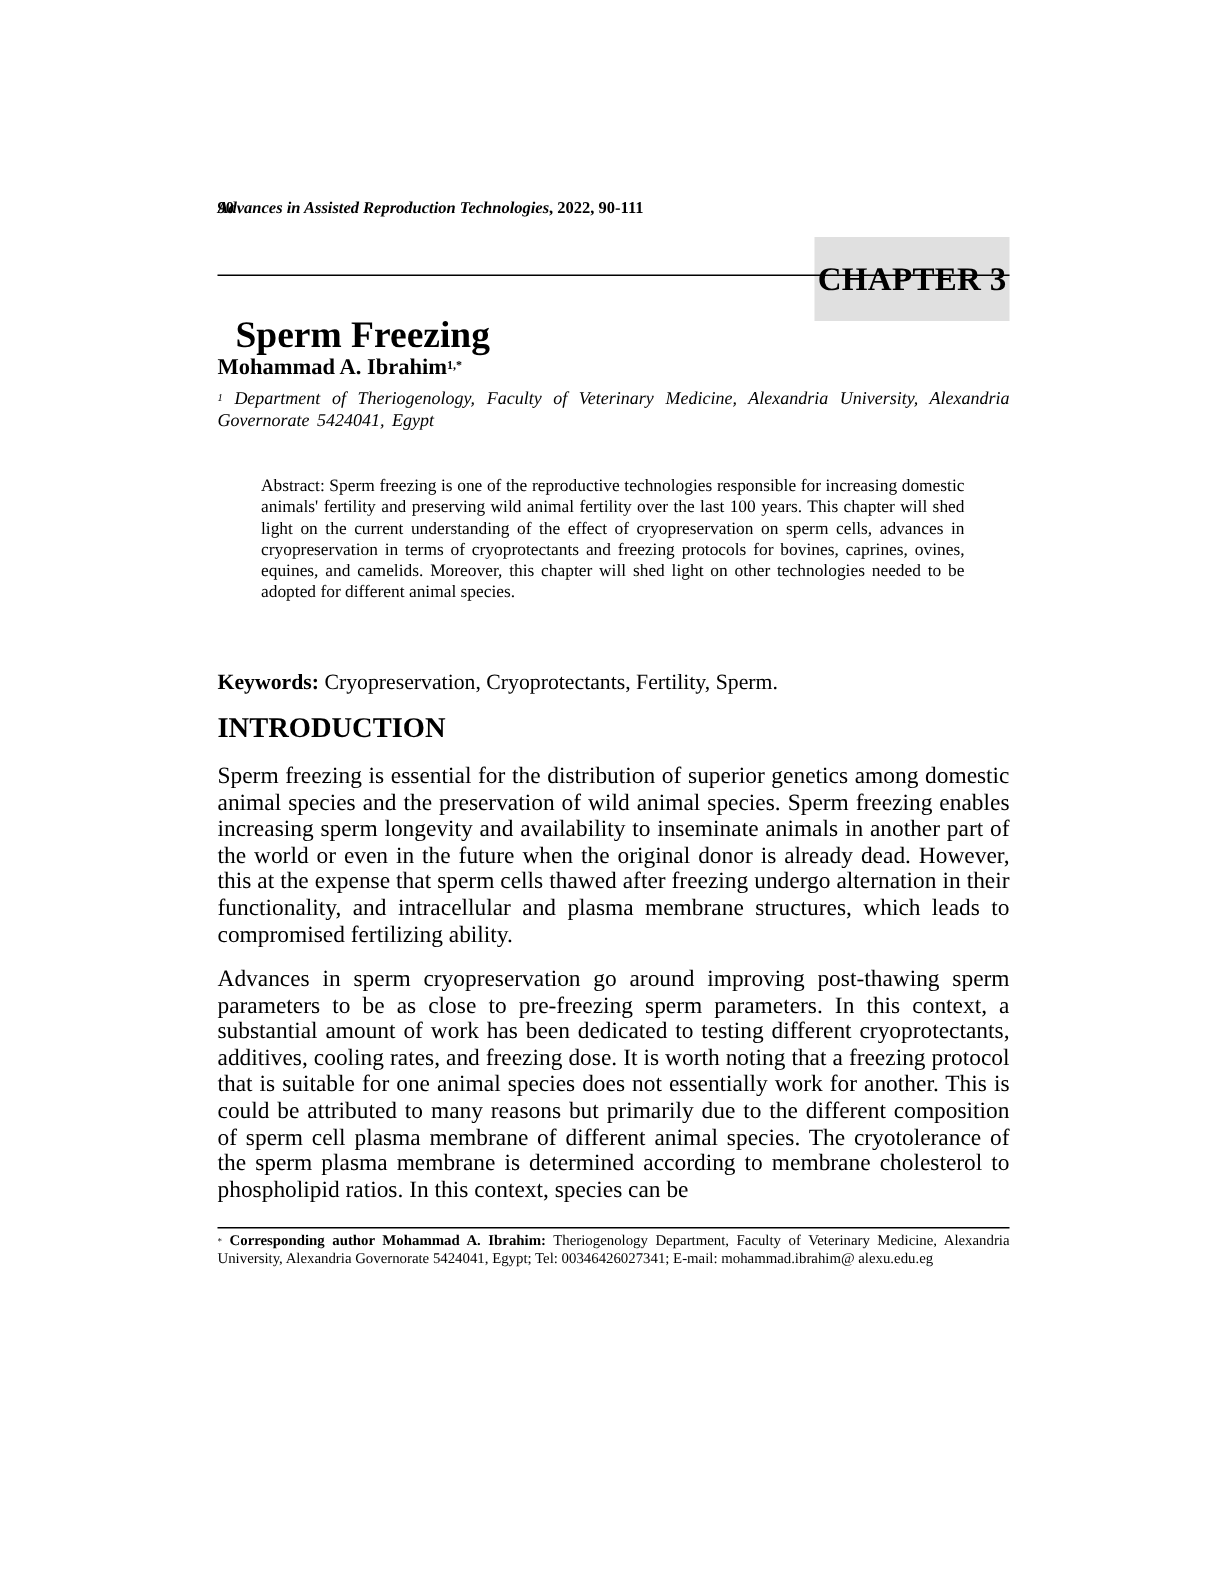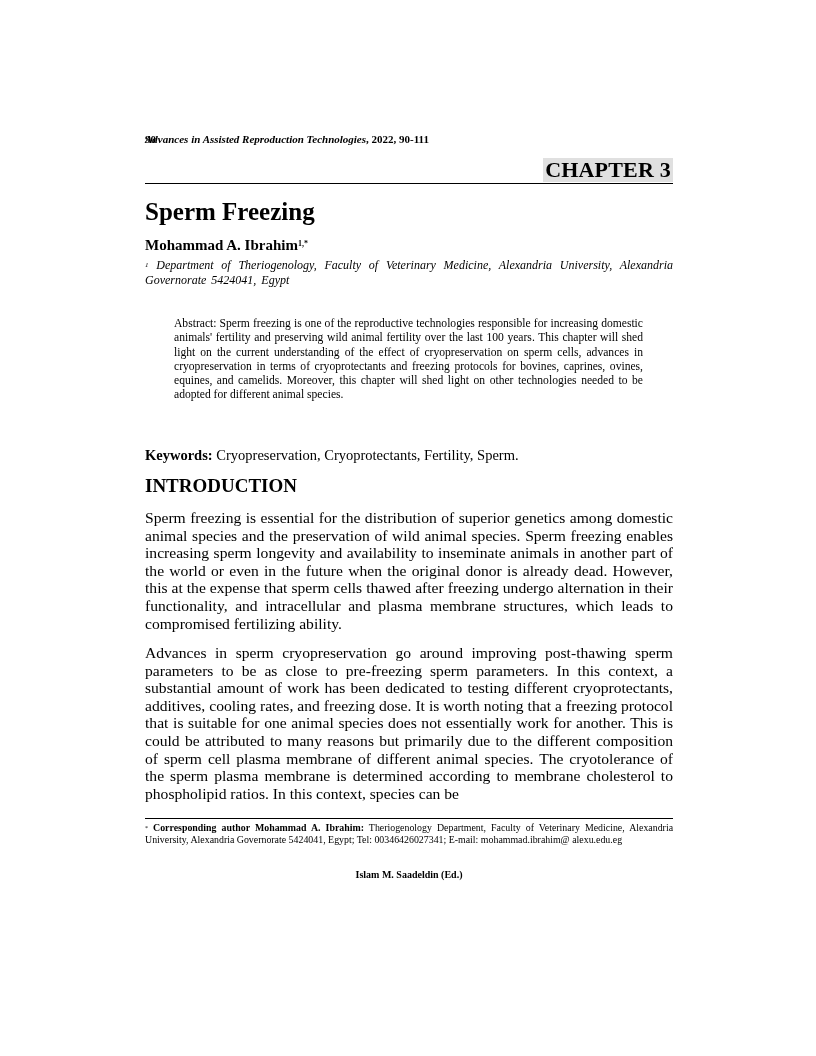--- a/index.html
+++ b/index.html
@@ -50,39 +50,39 @@
       top: 158px;
       right: 0;
       text-align: right;
     }
     .chapter-label {
       display: inline-block;
       background: #e0e0e0;
       font-size: 22px;
       font-weight: bold;
       line-height: 24px;
-      padding: 0 2px;
+      padding: 16px 2px;
       letter-spacing: 0.2px;
     }
     .chapter-rule {
       position: absolute;
       top: 183px;
       left: 0;
       width: 528px;
       height: 0;
       border-top: 1px solid #000;
     }
     .title {
       position: absolute;
       top: 198px;
       left: 0;
       font-size: 25px;
       font-weight: bold;
       line-height: 28px;
-      margin: 0;
+      margin: 12px;
     }
     .author {
       position: absolute;
       top: 236px;
       left: 0;
       font-size: 15px;
       font-weight: bold;
       line-height: 18px;
     }
     .author sup {
@@ -219,16 +219,15 @@
   <p class="para para2 last-line-fix">Advances in sperm cryopreservation go around improving post-thawing sperm parameters to be as close to pre-freezing sperm parameters. In this context, a substantial amount of work has been dedicated to testing different cryoprotectants, additives, cooling rates, and freezing dose. It is worth noting that a freezing protocol that is suitable for one animal species does not essentially work for another. This is could be attributed to many reasons but primarily due to the different composition of sperm cell plasma membrane of different animal species. The cryotolerance of the sperm plasma membrane is determined according to membrane cholesterol to phospholipid ratios. In this context, species can be</p>
 
   <div class="footnote-rule"></div>
   <div class="footnote">
     <sup>*</sup>
     <b>Corresponding author Mohammad A. Ibrahim:</b>
     <span>Theriogenology Department, Faculty of Veterinary Medicine, Alexandria University, Alexandria Governorate 5424041, Egypt; Tel: 00346426027341; E-mail: mohammad.ibrahim@ alexu.edu.eg</span>
   </div>
 
   <div class="publisher">
-    <div>Islam M. Saadeldin (Ed.)</div>
   </div>
 
 </div>
 
 </body></html>

